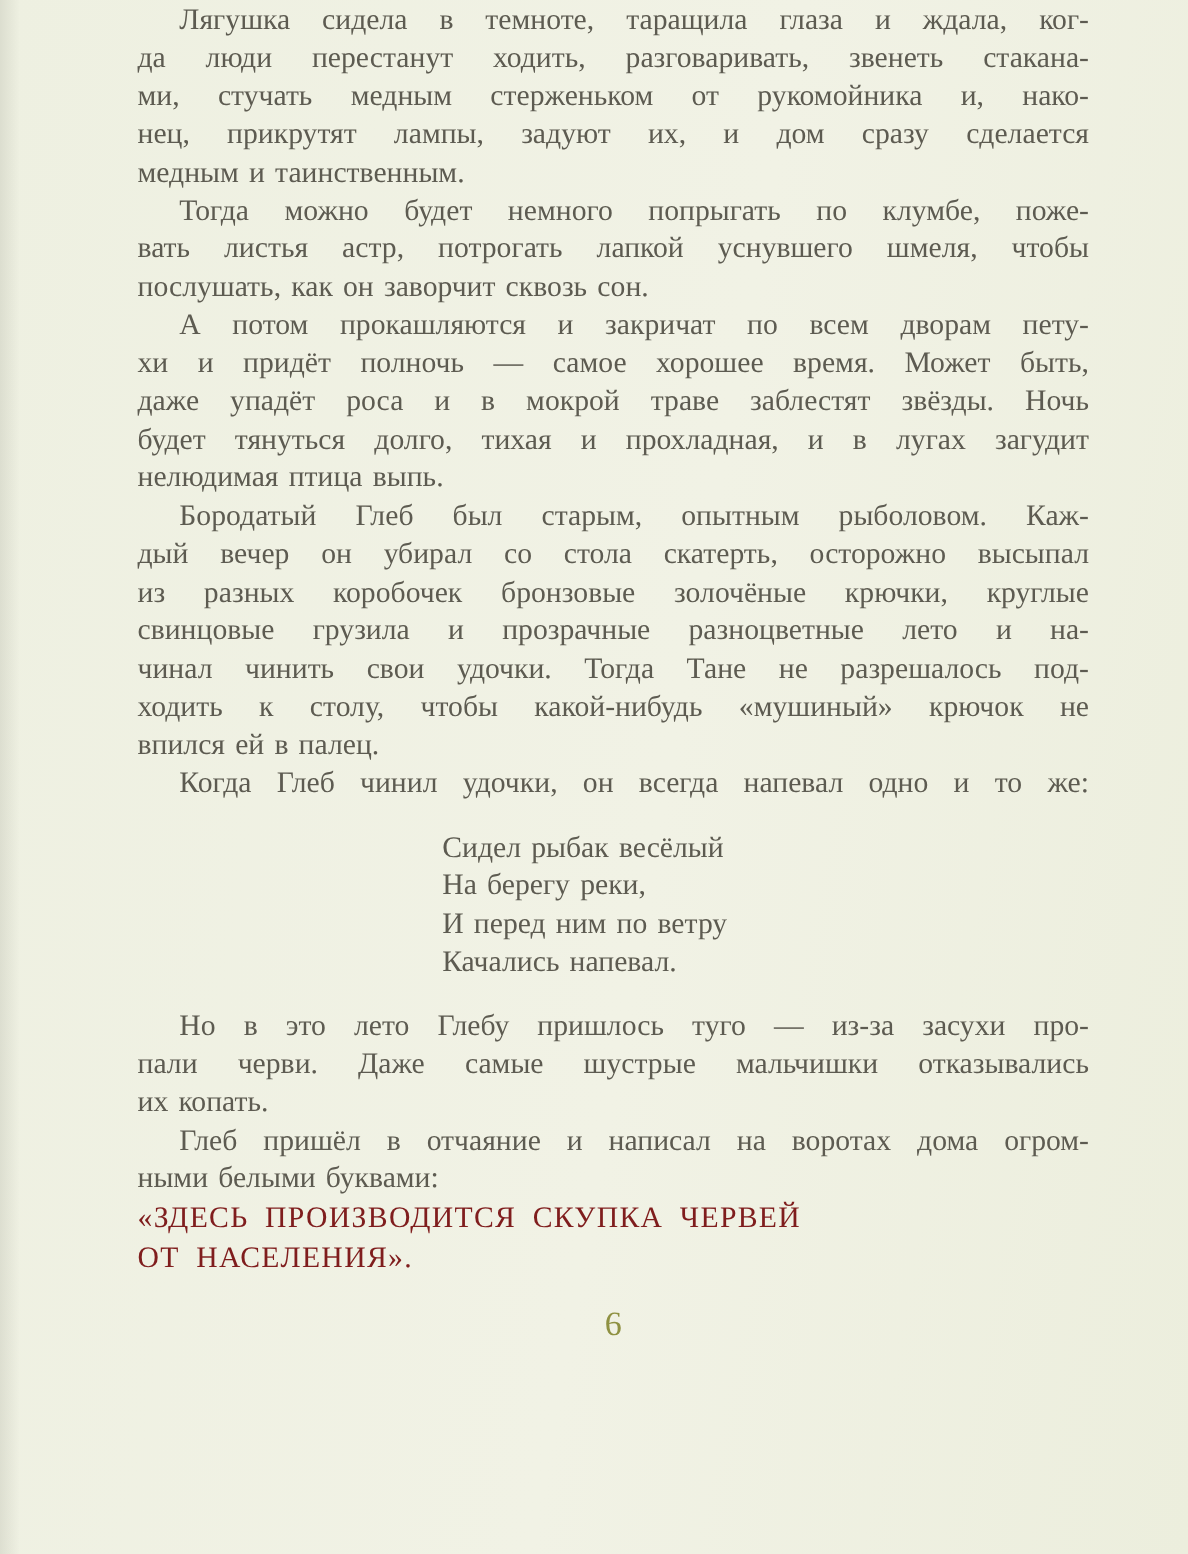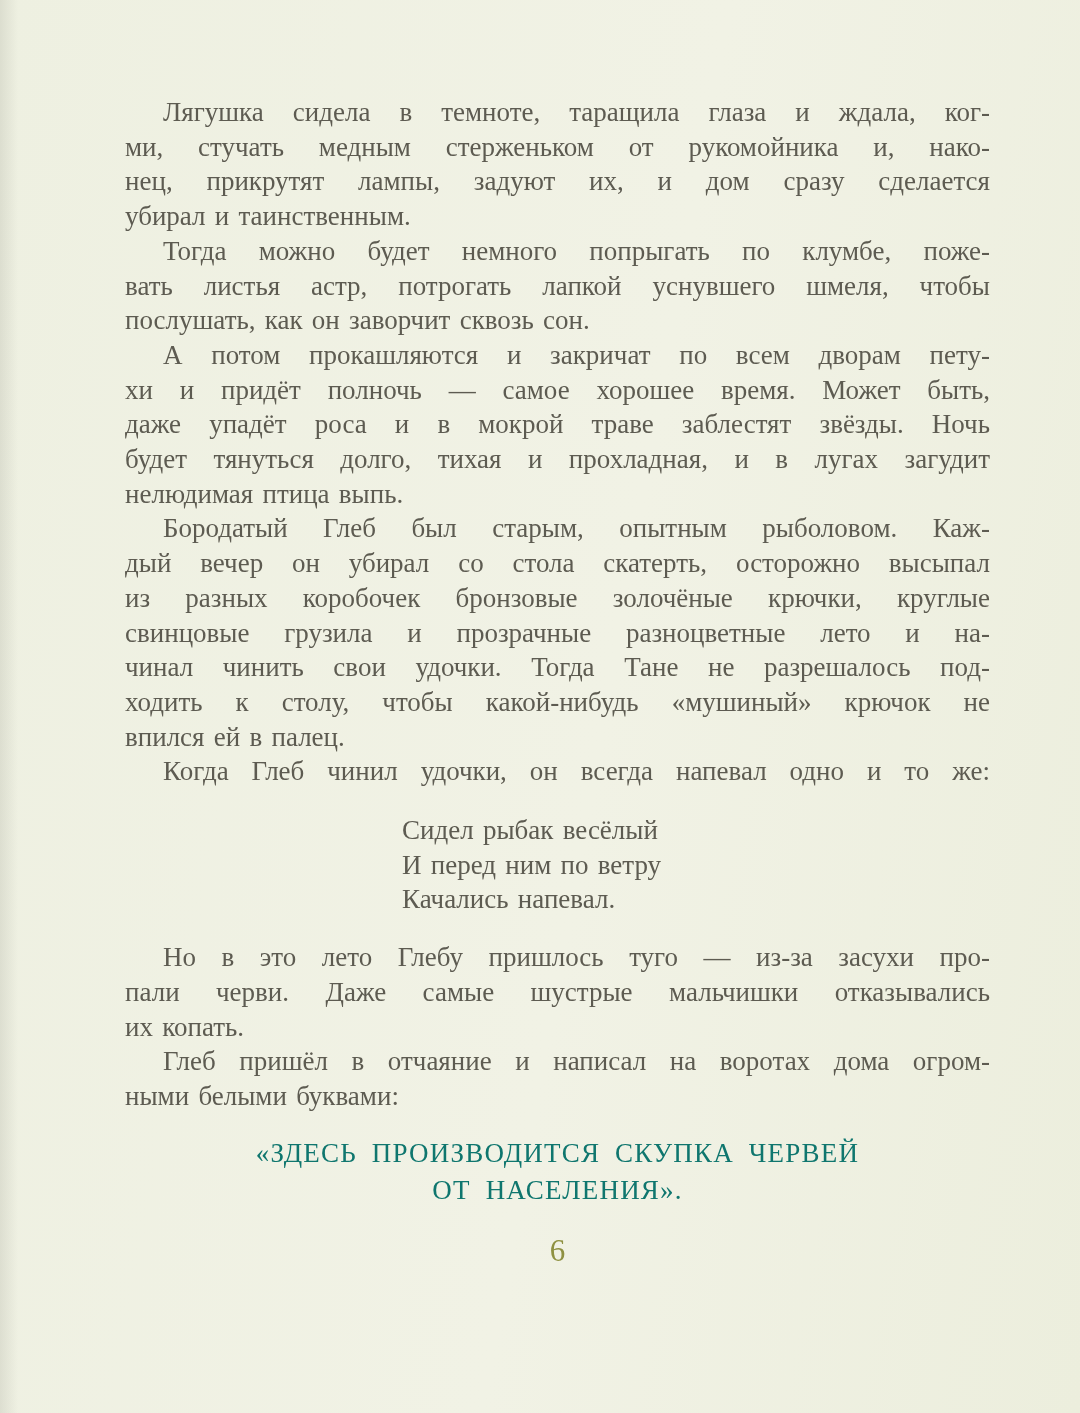--- a/index.html
+++ b/index.html
@@ -21,65 +21,64 @@
   .edge-shade {
     position: absolute; left: 0; top: 0; width: 18px; height: 100%;
     background: linear-gradient(to right, rgba(60,60,50,0.10), rgba(60,60,50,0));
     pointer-events: none;
   }
   .text-block {
     position: absolute;
     left: 125px;
     top: 0;
     width: 865px;
-    padding-top: 95px;
     font-size: 27px;
     word-spacing: 2.5px;
   }
   .para { margin: 0; }
   .ln {
     display: block;
     line-height: 34.7px;
     text-align: justify;
     text-align-last: justify;
     white-space: normal;
   }
   .ln.f { text-indent: 38px; }   
   .ln.e { text-align-last: left; } 
   .poem-block { margin: 24px 0 23px 277px; }
   .poem-block .ln { text-align: right; text-align-last: left; }
   .announcement {
-    margin-top: 21px;
-    text-align: center;
+    text-align: left;
     font-size: 27px;
     letter-spacing: 1.2px;
     word-spacing: 7px;
-    color: #0f766e;
+    color: #7f1d1d;
   }
   .aln { display: block; line-height: 37px; }
   .pageno {
     margin-top: 25px;
     text-align: center;
     font-size: 31px;
     line-height: 34px;
     color: var(--accent-color);
   }
 </style>
 </head>
 <body>
 
 <div class="edge-shade"></div>
 
 <div class="text-block">
 
   <p class="para">
     <span class="ln f">Лягушка сидела в темноте, таращила глаза и ждала, ког-</span>
+    <span class="ln">да люди перестанут ходить, разговаривать, звенеть стакана-</span>
     <span class="ln">ми, стучать медным стерженьком от рукомойника и, нако-</span>
     <span class="ln">нец, прикрутят лампы, задуют их, и дом сразу сделается</span>
-    <span class="ln e">убирал и таинственным.</span>
+    <span class="ln e">медным и таинственным.</span>
   </p>
 
   <p class="para">
     <span class="ln f">Тогда можно будет немного попрыгать по клумбе, поже-</span>
     <span class="ln">вать листья астр, потрогать лапкой уснувшего шмеля, чтобы</span>
     <span class="ln e">послушать, как он заворчит сквозь сон.</span>
   </p>
 
   <p class="para">
     <span class="ln f">А потом прокашляются и закричат по всем дворам пету-</span>
@@ -98,20 +97,21 @@
     <span class="ln">ходить к столу, чтобы какой-нибудь «мушиный» крючок не</span>
     <span class="ln e">впился ей в палец.</span>
   </p>
 
   <p class="para">
     <span class="ln f">Когда Глеб чинил удочки, он всегда напевал одно и то же:</span>
   </p>
 
   <div class="poem-block">
     <span class="ln">Сидел рыбак весёлый</span>
+    <span class="ln">На берегу реки,</span>
     <span class="ln">И перед ним по ветру</span>
     <span class="ln">Качались напевал.</span>
   </div>
 
   <p class="para">
     <span class="ln f">Но в это лето Глебу пришлось туго — из-за засухи про-</span>
     <span class="ln">пали черви. Даже самые шустрые мальчишки отказывались</span>
     <span class="ln e">их копать.</span>
   </p>
 

